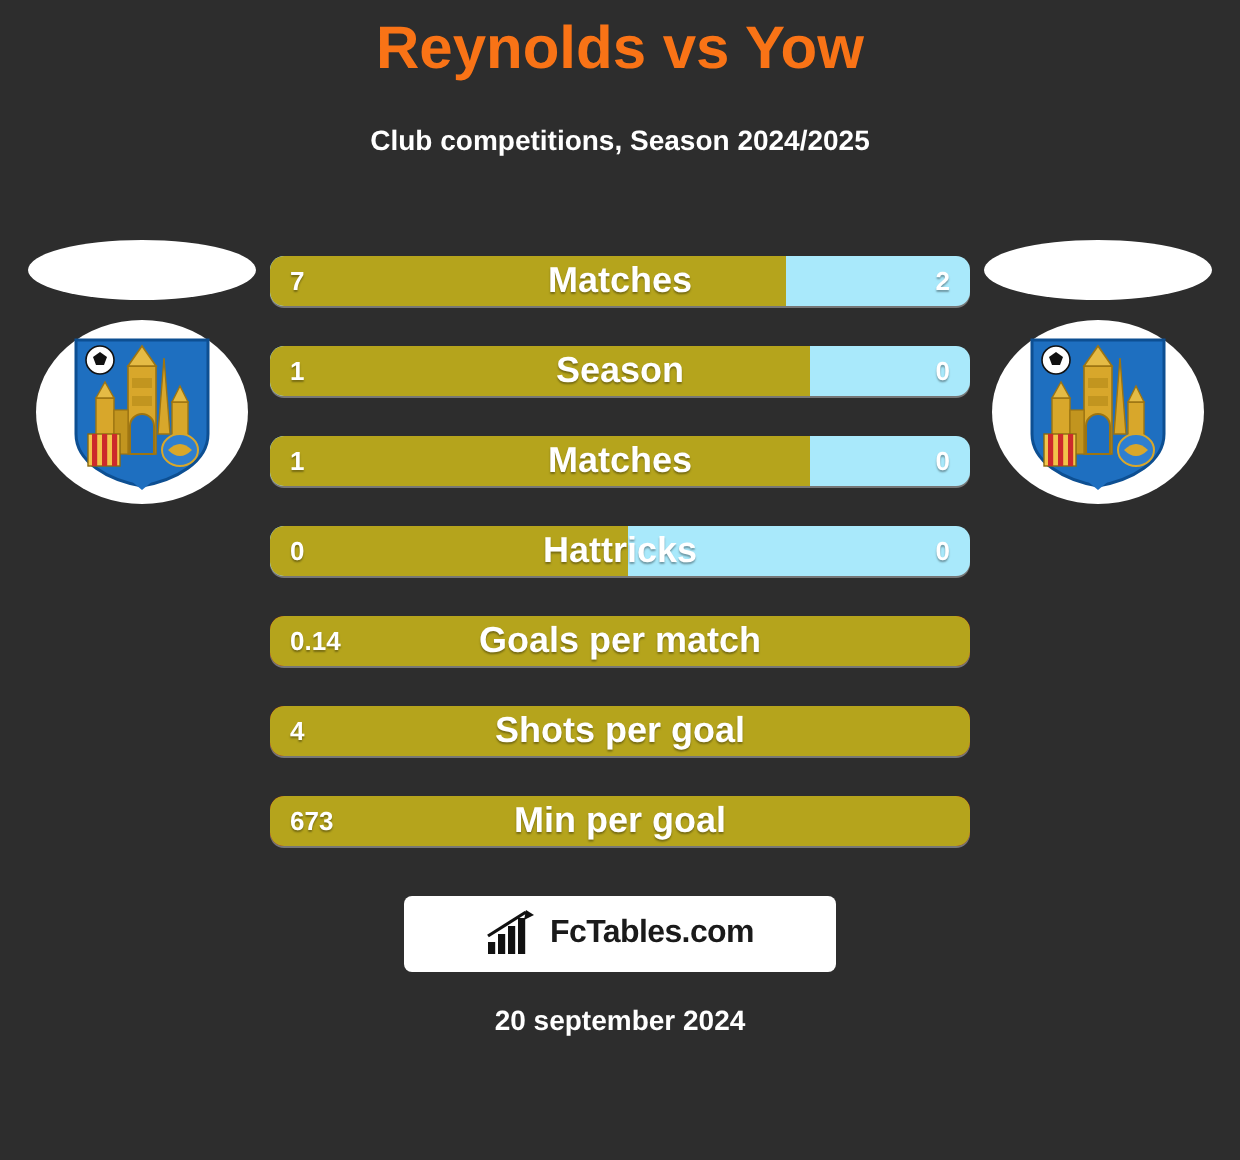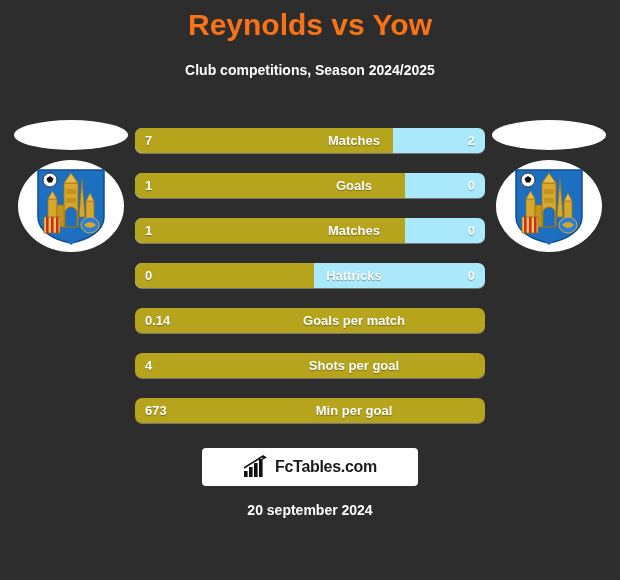--- a/index.html
+++ b/index.html
@@ -117,25 +117,24 @@
   .val.home { left: 10px; text-align: left; }
   .val.away { right: 10px; text-align: right; }
   .label {
     position: absolute;
     left: 0;
     top: 0;
     width: 350px;
     height: 25px;
     line-height: 25px;
     text-align: center;
-    font-size: 13px;
+    font-size: 18px;
     font-weight: bold;
     color: #ffffff;
     text-shadow: 0 1px 1px rgba(0,0,0,0.35);
-    padding-left: 44px;
   }
 
   
   .logo {
     position: absolute;
     top: 448px;
     left: 202px;
     width: 216px;
     height: 38px;
     background: #ffffff;
@@ -252,21 +251,21 @@
       <div class="stat-row">
         <div class="bar-home" style="width: 73.6%;"></div>
         <div class="val home">7</div>
         <div class="val away">2</div>
         <div class="label">Matches</div>
       </div>
       <div class="stat-row">
         <div class="bar-home" style="width: 77%;"></div>
         <div class="val home">1</div>
         <div class="val away">0</div>
-        <div class="label">Goals</div>
+        <div class="label">Season</div>
       </div>
       <div class="stat-row">
         <div class="bar-home" style="width: 77%;"></div>
         <div class="val home">1</div>
         <div class="val away">0</div>
         <div class="label">Matches</div>
       </div>
       <div class="stat-row">
         <div class="bar-home" style="width: 51%;"></div>
         <div class="val home">0</div>

